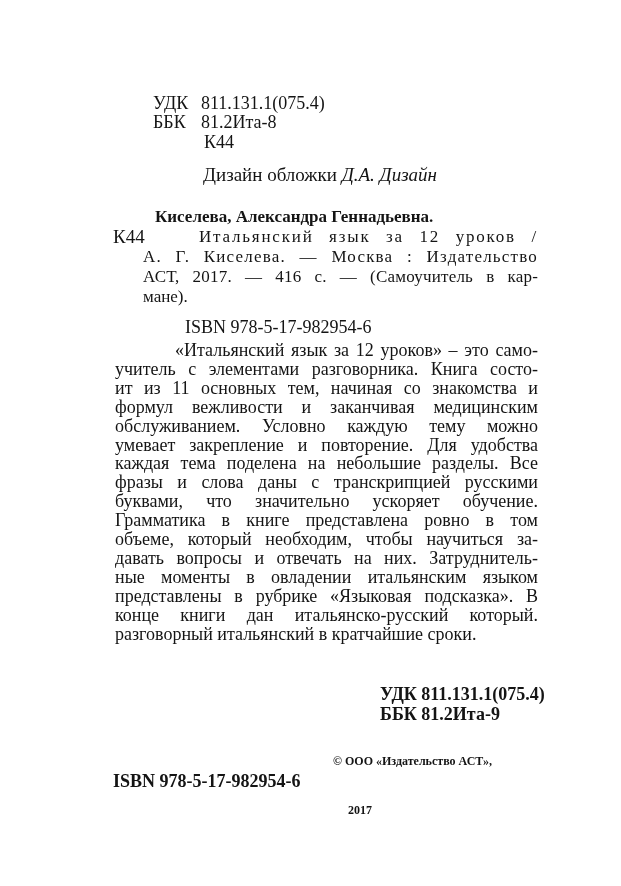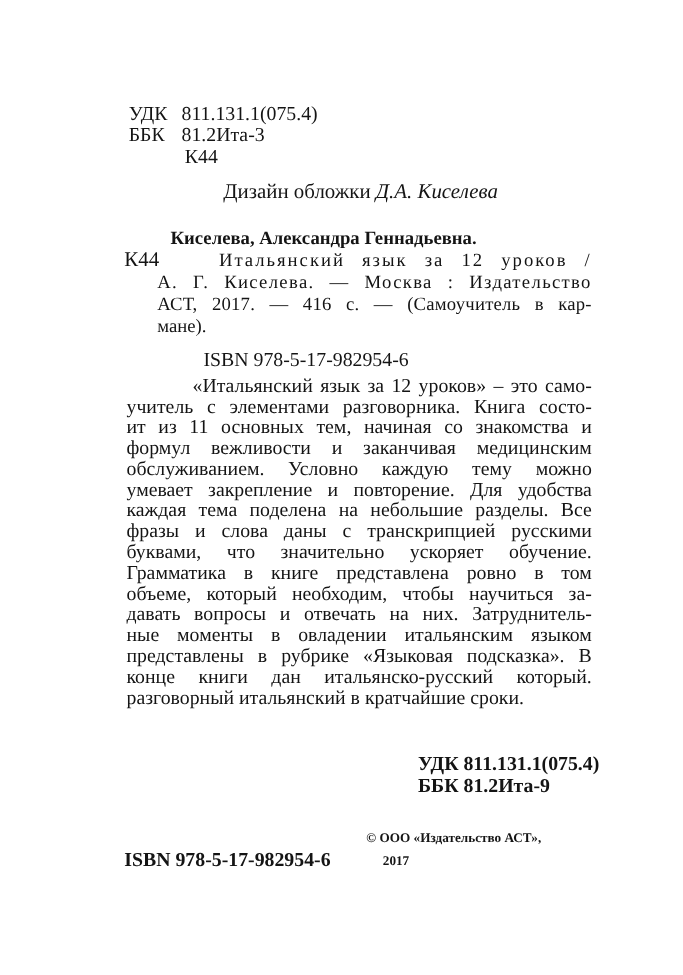--- a/index.html
+++ b/index.html
@@ -9,21 +9,21 @@
     height: 886px;
     background: #ffffff;
     color: #141414;
     font-family: "Liberation Serif", "DejaVu Serif", serif;
     overflow: hidden;
   }
   .abs { position: absolute; }
 
   
   .top-codes { left: 117px; top: 94px; font-size: 18px; line-height: 19.3px; }
-  .code-row .code-label { display: inline-block; width: 48px; }
+  .code-row .code-label { display: inline-block; width: 48px; margin-left: 36px; }
   .code-row:nth-child(3) .code-value { padding-left: 3px; }
 
   
   .cover-design { left: 203px; top: 164px; font-size: 19px; white-space: nowrap; }
   .cover-design .designer { font-style: italic; }
 
   
   .record-sign { left: 113px; top: 227px; font-size: 19px; line-height: 19.9px; }
   .record { left: 143px; top: 207px; width: 395px; font-size: 17px; line-height: 19.9px; }
   .record-heading { font-weight: bold; text-indent: 12px; white-space: nowrap; }
@@ -41,42 +41,42 @@
   .annotation .aline:nth-child(1),
   .annotation .aline:nth-child(17) { text-indent: 60px; }
   .annotation .aline:nth-child(16),
   .annotation .aline:nth-child(18) { text-align-last: left; }
 
   
   .bottom-codes { left: 380px; top: 685px; font-size: 18px; line-height: 19.5px; font-weight: bold; white-space: nowrap; }
 
   
   .copyright { left: 333px; top: 751px; font-size: 12px; line-height: 20.5px; font-weight: bold; white-space: nowrap; }
-  .copyright .year { padding-left: 15px; }
+  .copyright .year { padding-left: 15px; margin-top: 28px; }
   .isbn-bottom { left: 113px; top: 771px; font-size: 18px; font-weight: bold; white-space: nowrap; }
 </style>
 </head>
 <body>
 
 <div class="page">
 
   <div class="abs top-codes">
       <div class="code-row">
       <span class="code-label">УДК</span><span class="code-value">811.131.1(075.4)</span>
     </div>
       <div class="code-row">
-      <span class="code-label">ББК</span><span class="code-value">81.2Ита-3</span>
+      <span class="code-label">ББК</span><span class="code-value">81.2Ита-8</span>
     </div>
       <div class="code-row">
       <span class="code-label"></span><span class="code-value">К44</span>
     </div>
     </div>
 
   <div class="abs cover-design">
-    <span>Дизайн обложки </span><span class="designer">Д.А. Киселева</span>
+    <span>Дизайн обложки </span><span class="designer">Д.А. Дизайн</span>
   </div>
 
   <div class="abs record-sign">К44</div>
 
   <div class="abs record">
     <div class="record-heading">Киселева, Александра Геннадьевна.</div>
     <div class="record-lines">
         <div class="rline jl">Итальянский язык за 12 уроков /</div>
         <div class="rline jl">А. Г. Киселева. — Москва : Издательство</div>
         <div class="rline jl">АСТ, 2017. — 416 с. — (Самоучитель в кар-</div>

